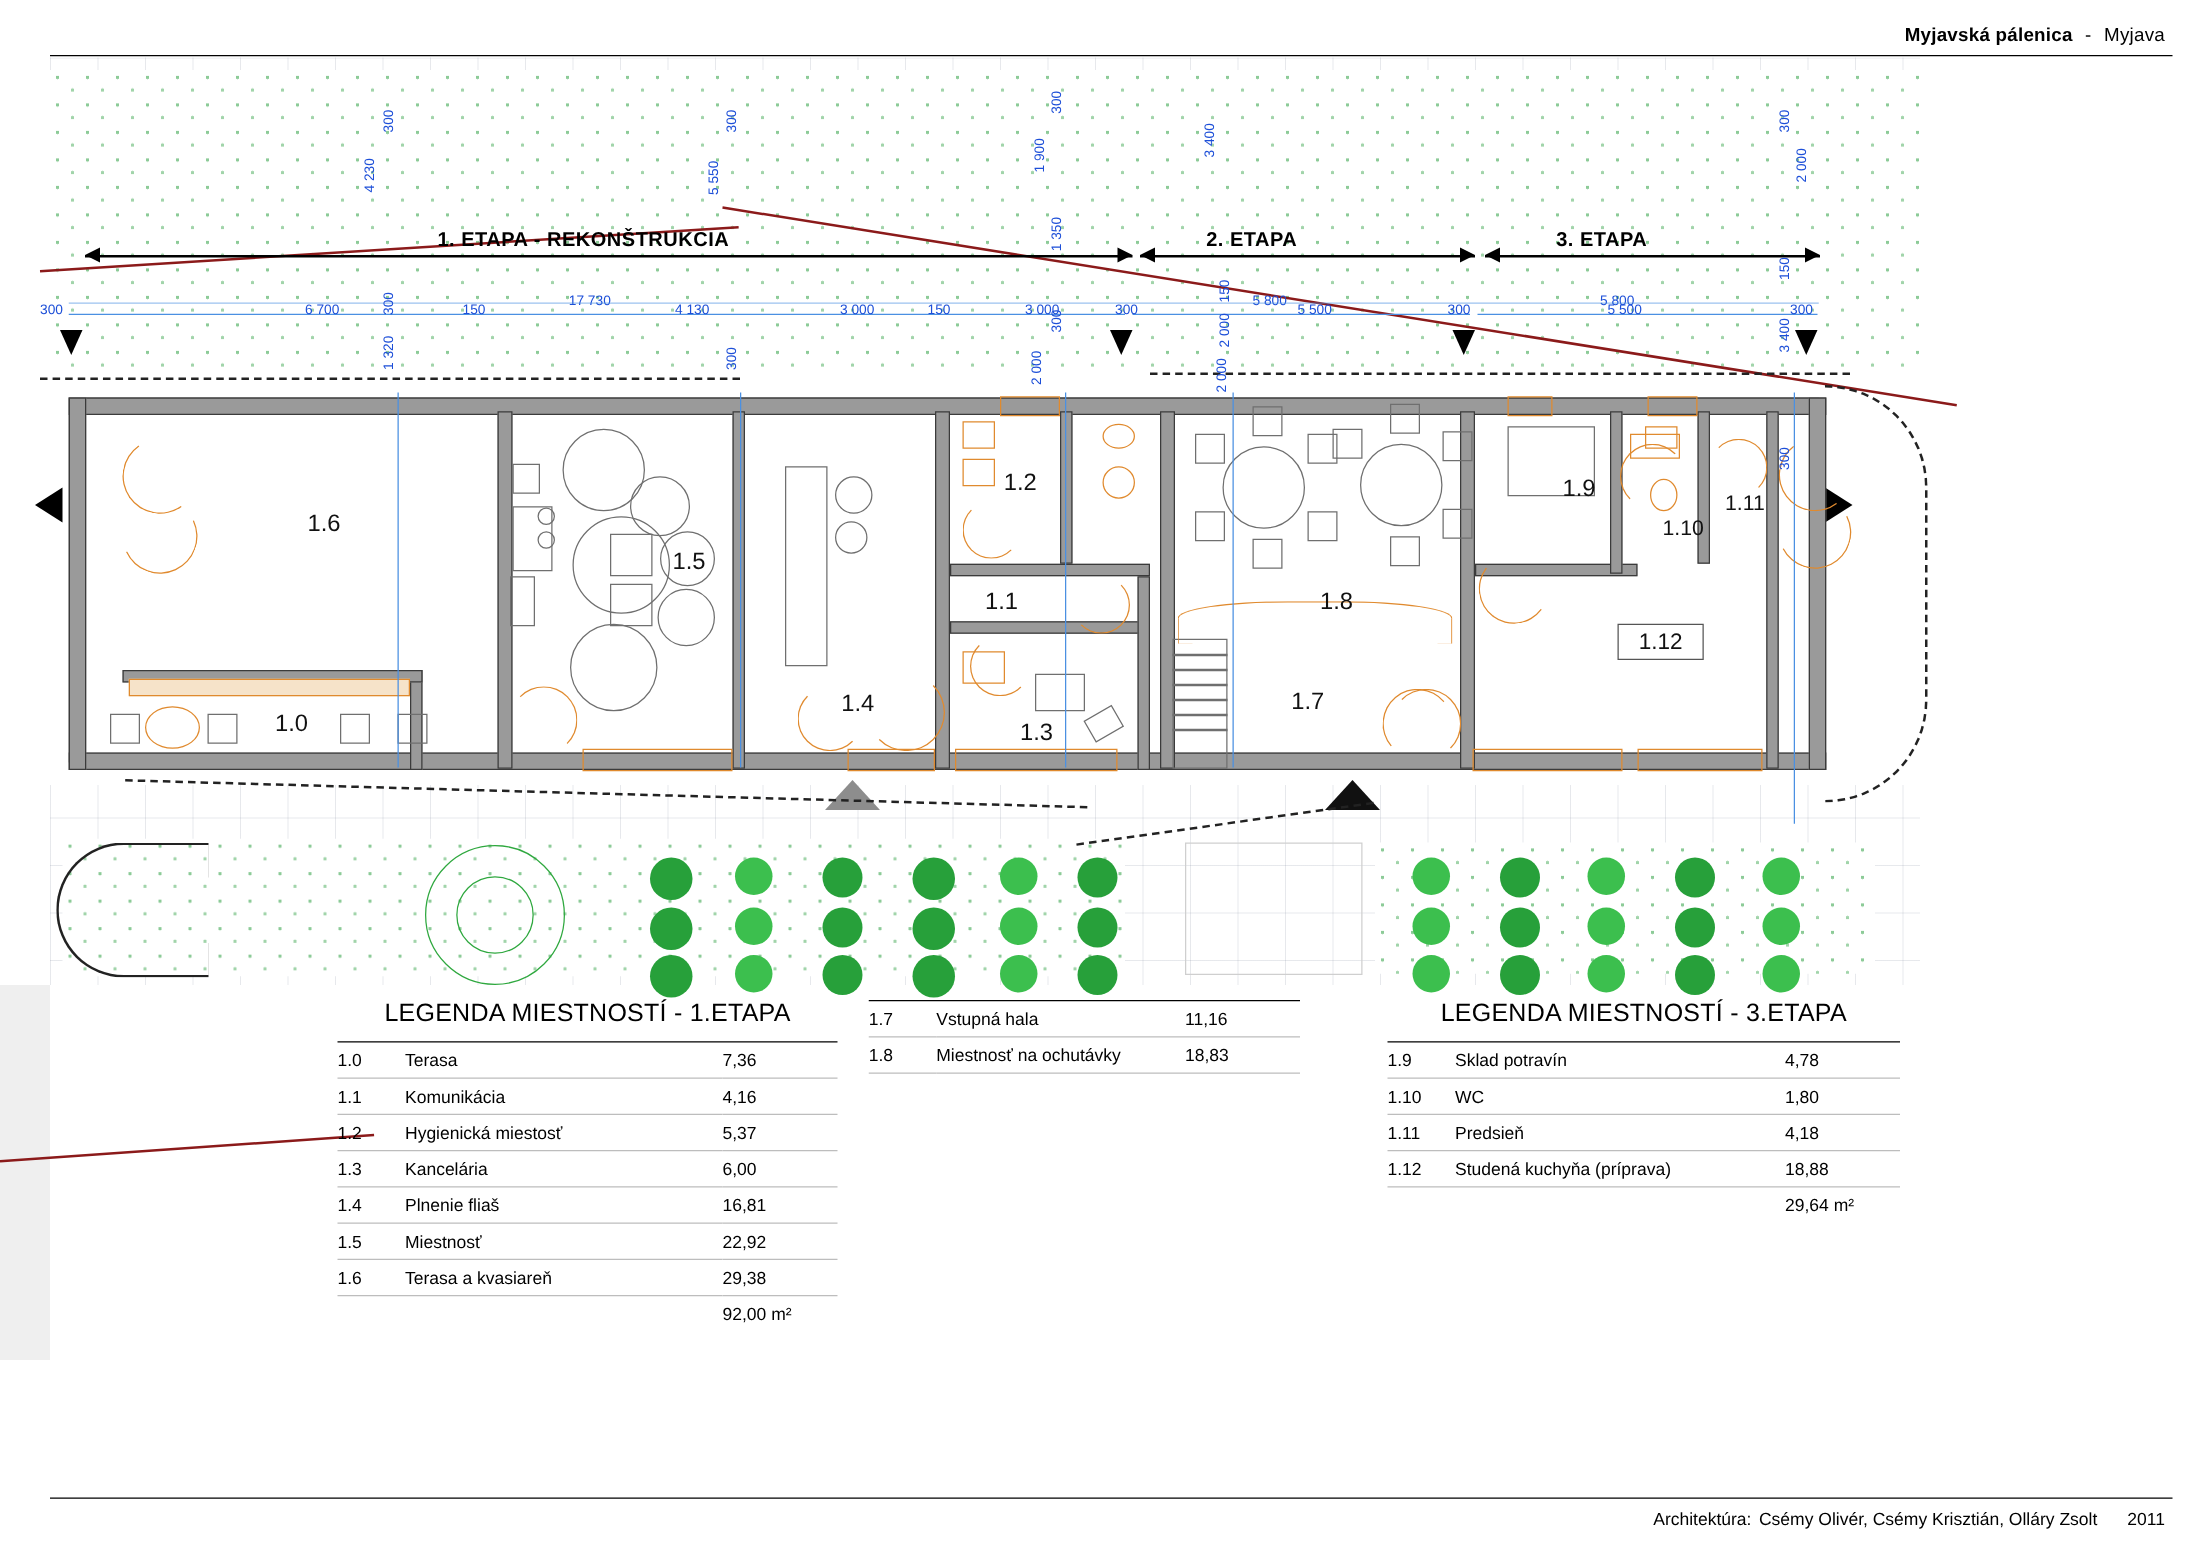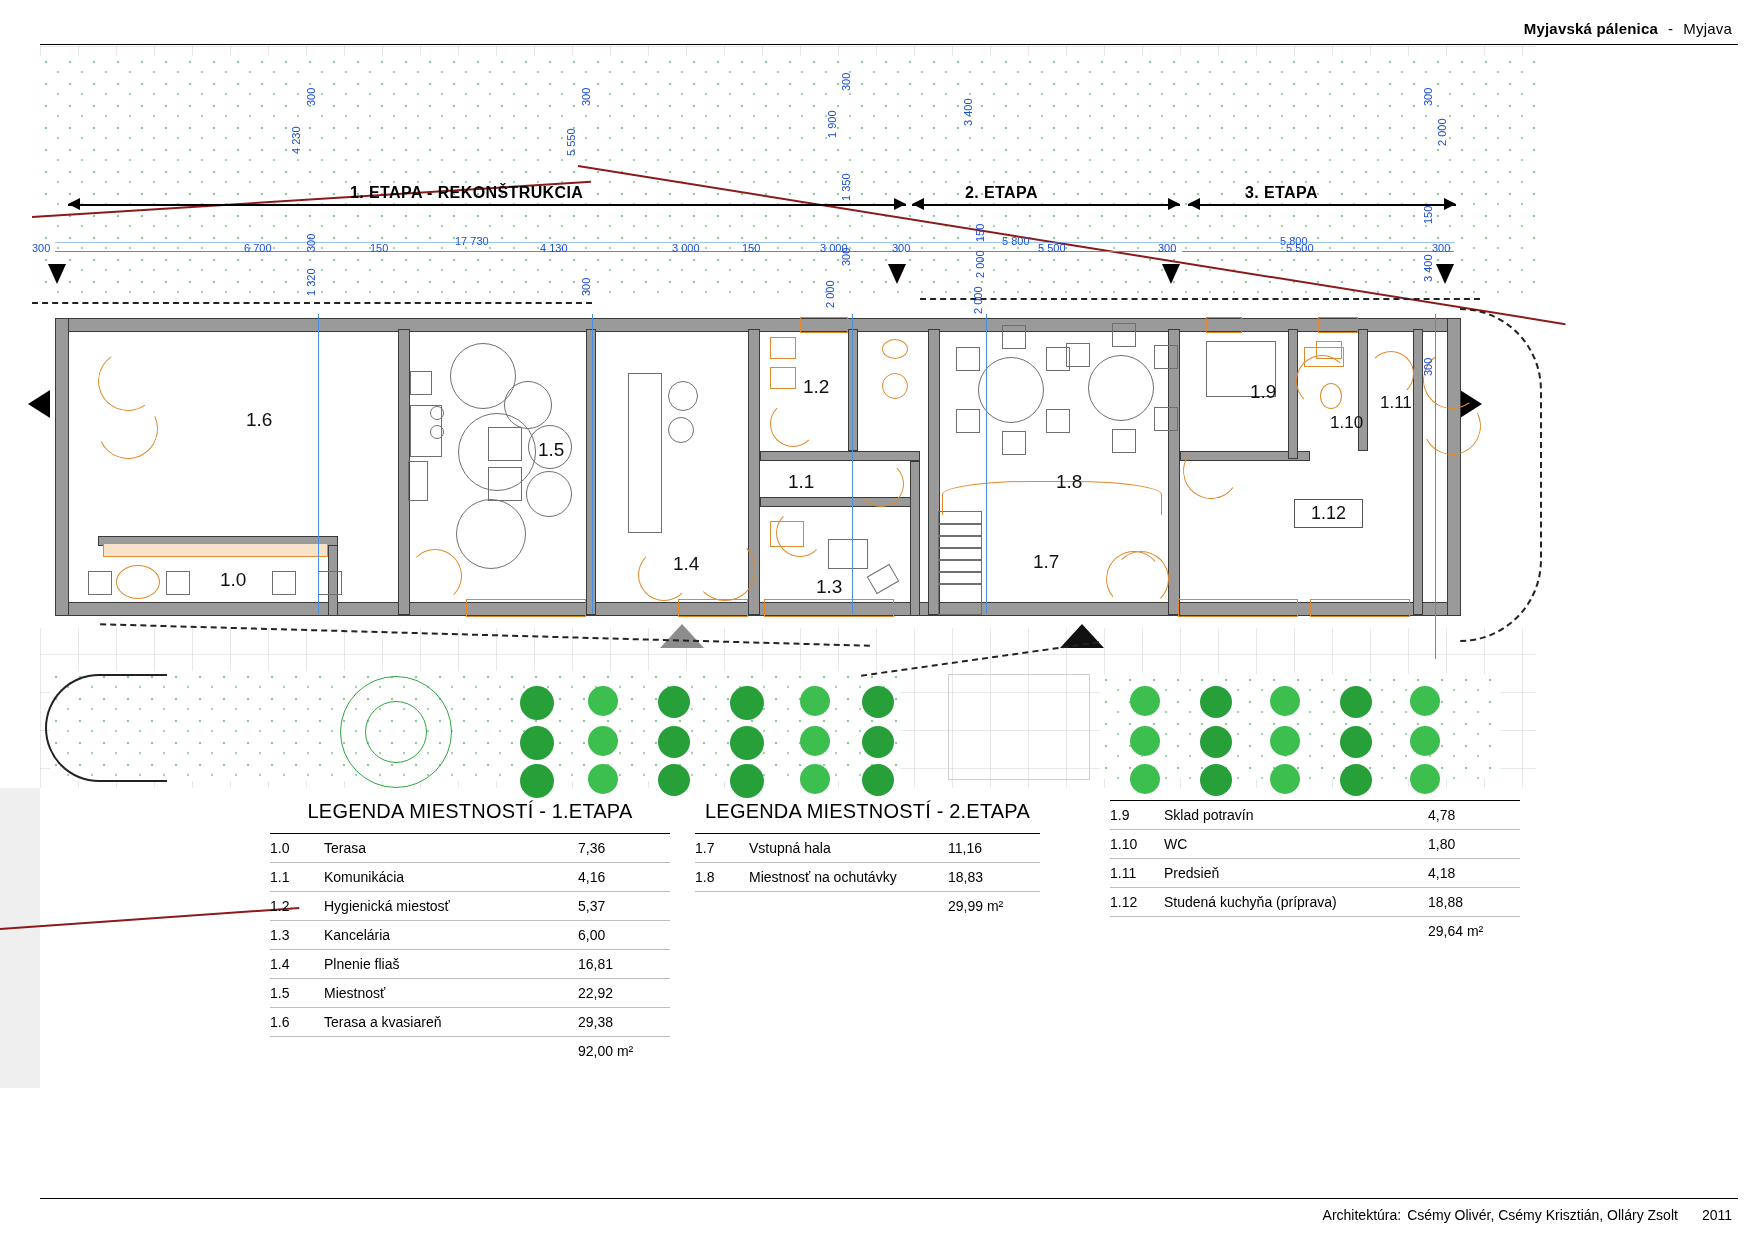--- a/index.html
+++ b/index.html
@@ -471,44 +471,39 @@
         <tr class="total">
           <td></td>
           <td></td>
           <td class="ar">92,00 m²</td>
         </tr>
       </tbody>
         </table>
     </div>
 
     <div class="legend lg2">
-      <h3>LEGENDA MIESTNOSTÍ - 2.ETAPA</h3>
       <div class="rule"></div>
       <table class="lg">
         <tbody>
             <tr>
           <td class="num">1.7</td>
           <td class="nm">Vstupná hala</td>
           <td class="ar">11,16</td>
         </tr>
         <tr>
           <td class="num">1.8</td>
           <td class="nm">Miestnosť na ochutávky</td>
           <td class="ar">18,83</td>
         </tr>
-        <tr class="total">
-          <td></td>
-          <td></td>
-          <td class="ar">29,99 m²</td>
-        </tr>
       </tbody>
         </table>
     </div>
 
     <div class="legend lg3">
+      <h3>LEGENDA MIESTNOSTÍ - 3.ETAPA</h3>
       <div class="rule"></div>
       <table class="lg">
         <tbody>
             <tr>
           <td class="num">1.9</td>
           <td class="nm">Sklad potravín</td>
           <td class="ar">4,78</td>
         </tr>
         <tr>
           <td class="num">1.10</td>

